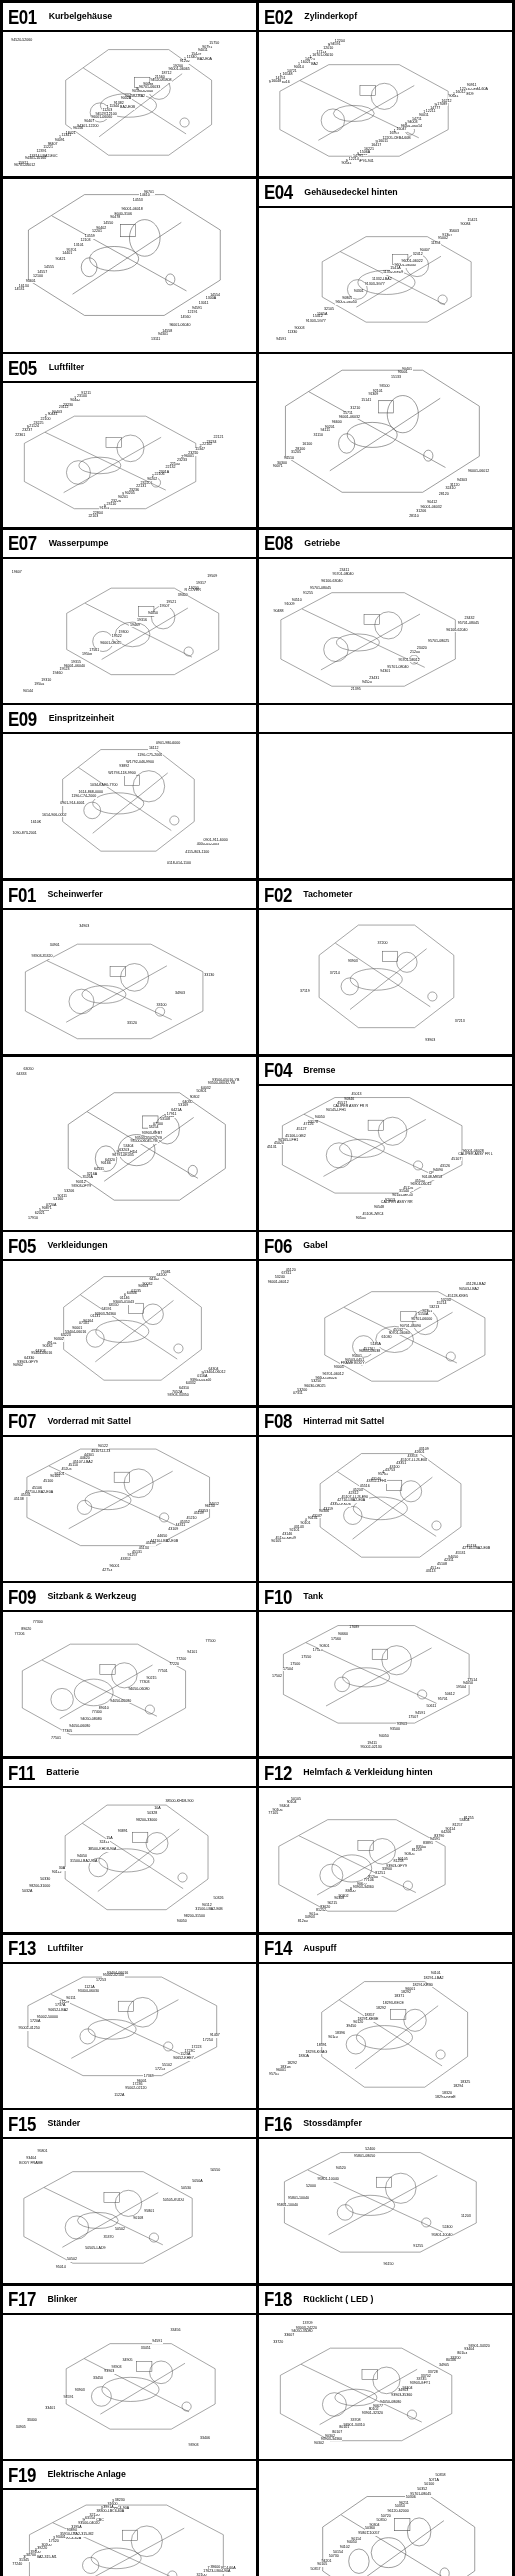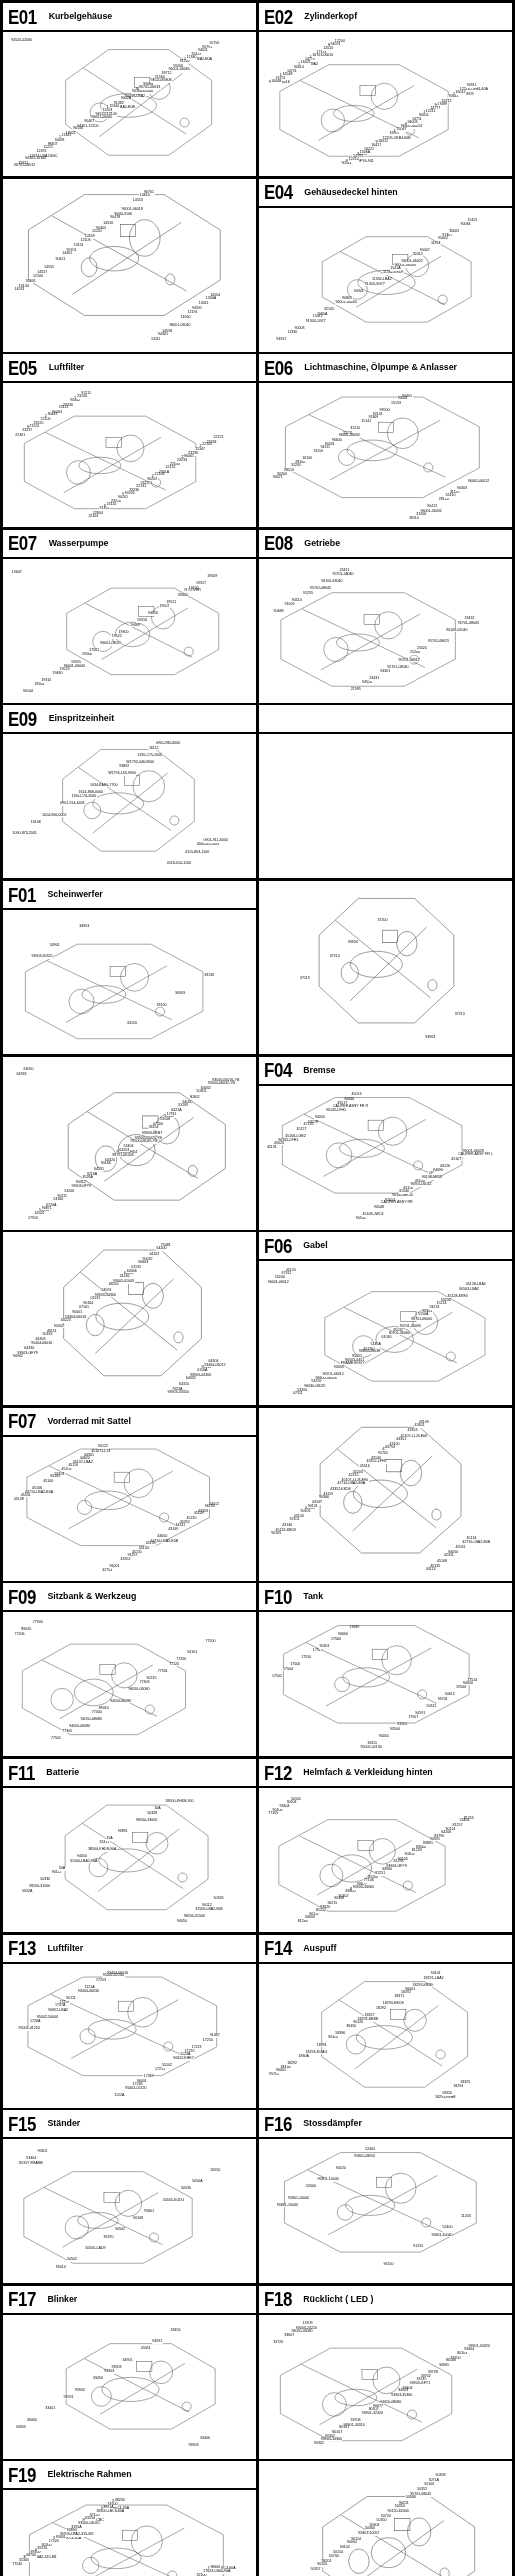--- a/index.html
+++ b/index.html
@@ -291,24 +291,20 @@
         <span class="plabel" style="left: 40.7%; top: 83.2%;">23110</span>
         <span class="plabel" style="left: 10.1%; top: 28.8%;">21124</span>
         <span class="plabel" style="left: 59.6%; top: 62.4%;">22106</span>
         <span class="plabel" style="left: 29%; top: 8.1%;">23100</span>
         <span class="plabel" style="left: 78.5%; top: 41.7%;">22102</span>
         <span class="plabel" style="left: 47.9%; top: 75.3%;">90205</span>
         <span class="plabel" style="left: 17.4%; top: 20.9%;">90441</span>
       </div>
     </div>
     <div class="cell">
-      <div class="hdr">
-        <span class="code">E06</span>
-        <span class="title">Lichtmaschine, Ölpumpe &amp; Anlasser</span>
-      </div>
       <div class="pbody">
         <svg class="deco" viewBox="0 0 480 270" preserveAspectRatio="none">
           <g stroke="#222" fill="none" stroke-width="1" opacity="0.8">
             <polygon points="424,161 313,220 155,220 44,161 44,79 155,20 313,20 424,79"></polygon>
             <circle cx="164" cy="140" r="16"></circle>
             <circle cx="274" cy="92" r="30.5"></circle>
             <circle cx="324" cy="160" r="9"></circle>
             <ellipse cx="214" cy="126" rx="49" ry="20.5"></ellipse>
             <line x1="89.80000000000001" y1="55.2" x2="357.6" y2="179.4"></line>
             <line x1="131" y1="184.8" x2="347.3" y2="66"></line>
@@ -491,20 +487,24 @@
         <span class="plabel" style="left: 11%; top: 31.4%;">93903-35320</span>
         <span class="plabel" style="left: 60.4%; top: 65%;">33100</span>
         <span class="plabel" style="left: 29.9%; top: 10.6%;">34903</span>
         <span class="plabel" style="left: 79.3%; top: 44.2%;">33130</span>
         <span class="plabel" style="left: 48.8%; top: 77.9%;">33120</span>
         <span class="plabel" style="left: 18.2%; top: 23.5%;">34901</span>
         <span class="plabel" style="left: 67.7%; top: 57.1%;">34903</span>
       </div>
     </div>
     <div class="cell">
+      <div class="hdr">
+        <span class="code">F02</span>
+        <span class="title">Tachometer</span>
+      </div>
       <div class="pbody">
         <svg class="deco" viewBox="0 0 480 270" preserveAspectRatio="none">
           <g stroke="#222" fill="none" stroke-width="1" opacity="0.8">
             <polygon points="374,166 297,226 187,226 110,166 110,82 187,22 297,22 374,82"></polygon>
             <circle cx="170" cy="144" r="17"></circle>
             <circle cx="282" cy="96" r="20"></circle>
             <circle cx="332" cy="164" r="9"></circle>
             <ellipse cx="222" cy="130" rx="51" ry="21.5"></ellipse>
             <line x1="141.9" y1="58" x2="327.8" y2="184.5"></line>
             <line x1="170.5" y1="190" x2="320.65" y2="69"></line>
@@ -616,20 +616,24 @@
         <span class="plabel" style="left: 78.6%; top: 46.8%;">CALIPER ASSY FR L</span>
         <span class="plabel" style="left: 48%; top: 80.4%;">CALIPER ASSY RR</span>
         <span class="plabel" style="left: 17.5%; top: 26%;">47126</span>
         <span class="plabel" style="left: 66.9%; top: 59.7%;">CP</span>
         <span class="plabel" style="left: 36.4%; top: 5.3%;">45013</span>
         <span class="plabel" style="left: 5.8%; top: 38.9%;">45020</span>
         <span class="plabel" style="left: 55.2%; top: 72.5%;">31540</span>
       </div>
     </div>
     <div class="cell">
+      <div class="hdr">
+        <span class="code">F05</span>
+        <span class="title">Verkleidungen</span>
+      </div>
       <div class="pbody">
         <svg class="deco" viewBox="0 0 480 270" preserveAspectRatio="none">
           <g stroke="#222" fill="none" stroke-width="1" opacity="0.8">
             <polygon points="381,168 302,229 190,229 111,168 111,84 190,23 302,23 381,84"></polygon>
             <circle cx="173" cy="146" r="17.5"></circle>
             <circle cx="286" cy="98" r="20.5"></circle>
             <circle cx="336" cy="166" r="9"></circle>
             <ellipse cx="226" cy="132" rx="52" ry="22"></ellipse>
             <line x1="143.8" y1="59.400000000000006" x2="333.6" y2="187.05"></line>
             <line x1="173" y1="192.6" x2="326.3" y2="70.5"></line>
@@ -769,20 +773,24 @@
         <span class="plabel" style="left: 18.4%; top: 26.8%;">90105</span>
         <span class="plabel" style="left: 67.9%; top: 60.4%;">44311</span>
         <span class="plabel" style="left: 37.3%; top: 6%;">90122</span>
         <span class="plabel" style="left: 6.8%; top: 39.6%;">45531</span>
         <span class="plabel" style="left: 56.2%; top: 73.2%;">45139</span>
         <span class="plabel" style="left: 25.6%; top: 18.8%;">45110</span>
         <span class="plabel" style="left: 75.1%; top: 52.4%;">45109</span>
       </div>
     </div>
     <div class="cell">
+      <div class="hdr">
+        <span class="code">F08</span>
+        <span class="title">Hinterrad mit Sattel</span>
+      </div>
       <div class="pbody">
         <svg class="deco" viewBox="0 0 480 270" preserveAspectRatio="none">
           <g stroke="#222" fill="none" stroke-width="1" opacity="0.8">
             <polygon points="388,171 307,231 193,231 112,171 112,85 193,25 307,25 388,85"></polygon>
             <circle cx="176" cy="148" r="18"></circle>
             <circle cx="290" cy="100" r="21"></circle>
             <circle cx="340" cy="168" r="9"></circle>
             <ellipse cx="230" cy="134" rx="53" ry="22.5"></ellipse>
             <line x1="145.7" y1="60.8" x2="339.4" y2="189.60000000000002"></line>
             <line x1="175.5" y1="195.2" x2="331.95" y2="72"></line>
@@ -1237,21 +1245,21 @@
         <span class="plabel" style="left: 43.2%; top: 64.6%;">80102</span>
         <span class="plabel" style="left: 12.7%; top: 10.2%;">94050-35080</span>
         <span class="plabel" style="left: 62.1%; top: 43.8%;">33745</span>
         <span class="plabel" style="left: 31.6%; top: 77.4%;">80101</span>
         <span class="plabel" style="left: 81%; top: 23%;">93404</span>
       </div>
     </div>
     <div class="cell">
       <div class="hdr">
         <span class="code">F19</span>
-        <span class="title">Elektrische Rahmen</span>
+        <span class="title">Elektrische Anlage</span>
       </div>
       <div class="pbody">
         <svg class="deco" viewBox="0 0 480 270" preserveAspectRatio="none">
           <g stroke="#222" fill="none" stroke-width="1" opacity="0.8">
             <polygon points="424,161 313,220 155,220 44,161 44,79 155,20 313,20 424,79"></polygon>
             <circle cx="164" cy="140" r="16"></circle>
             <circle cx="274" cy="92" r="30.5"></circle>
             <circle cx="324" cy="160" r="9"></circle>
             <ellipse cx="214" cy="126" rx="49" ry="20.5"></ellipse>
             <line x1="89.80000000000001" y1="55.2" x2="357.6" y2="179.4"></line>

